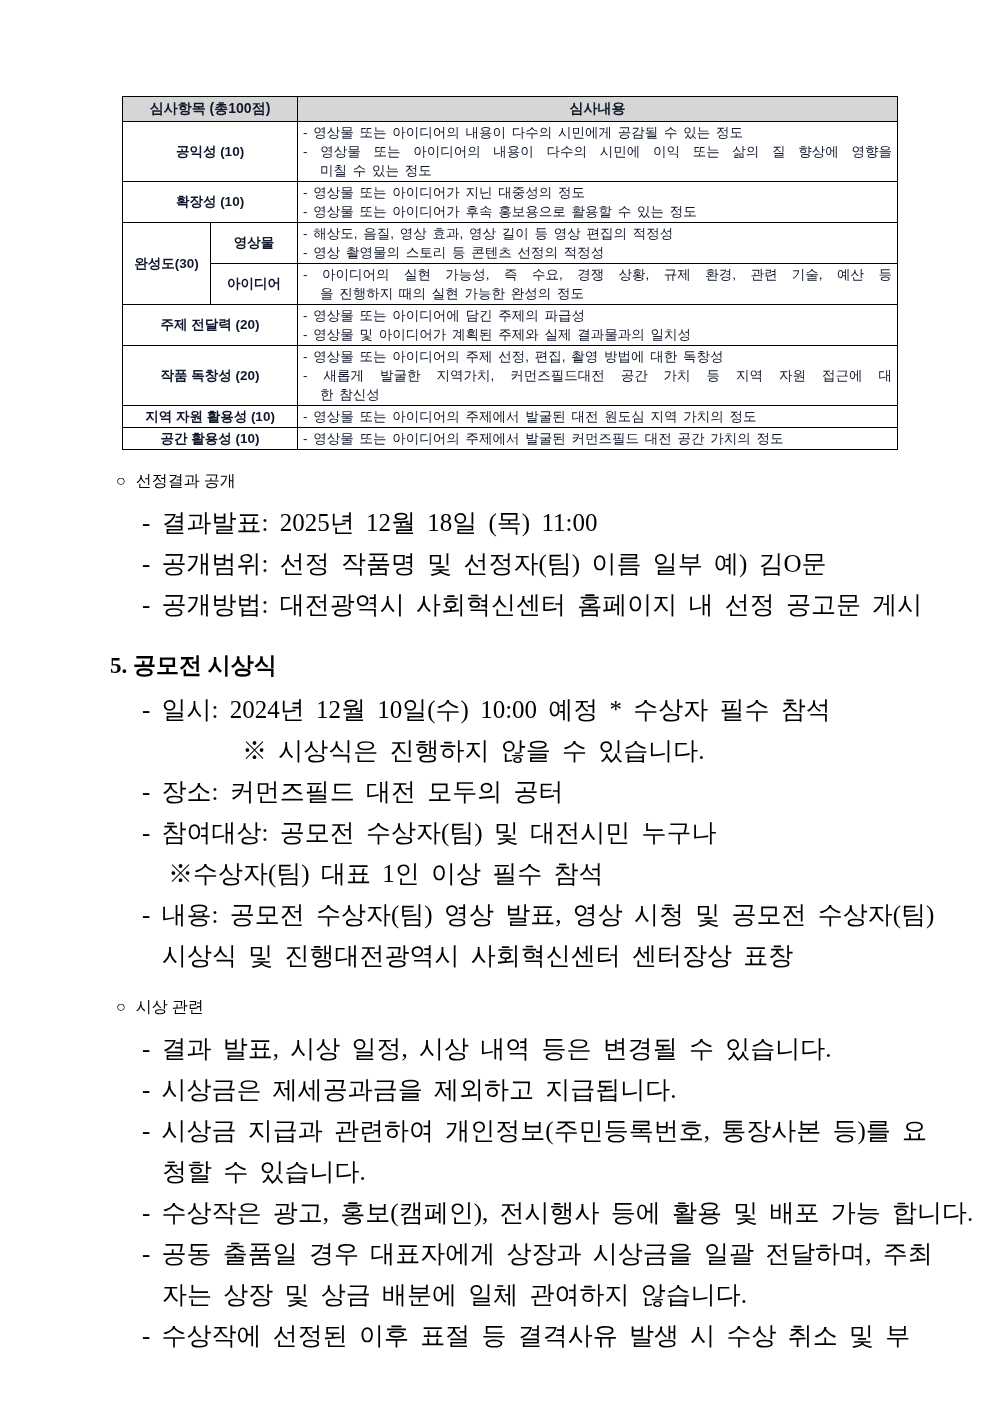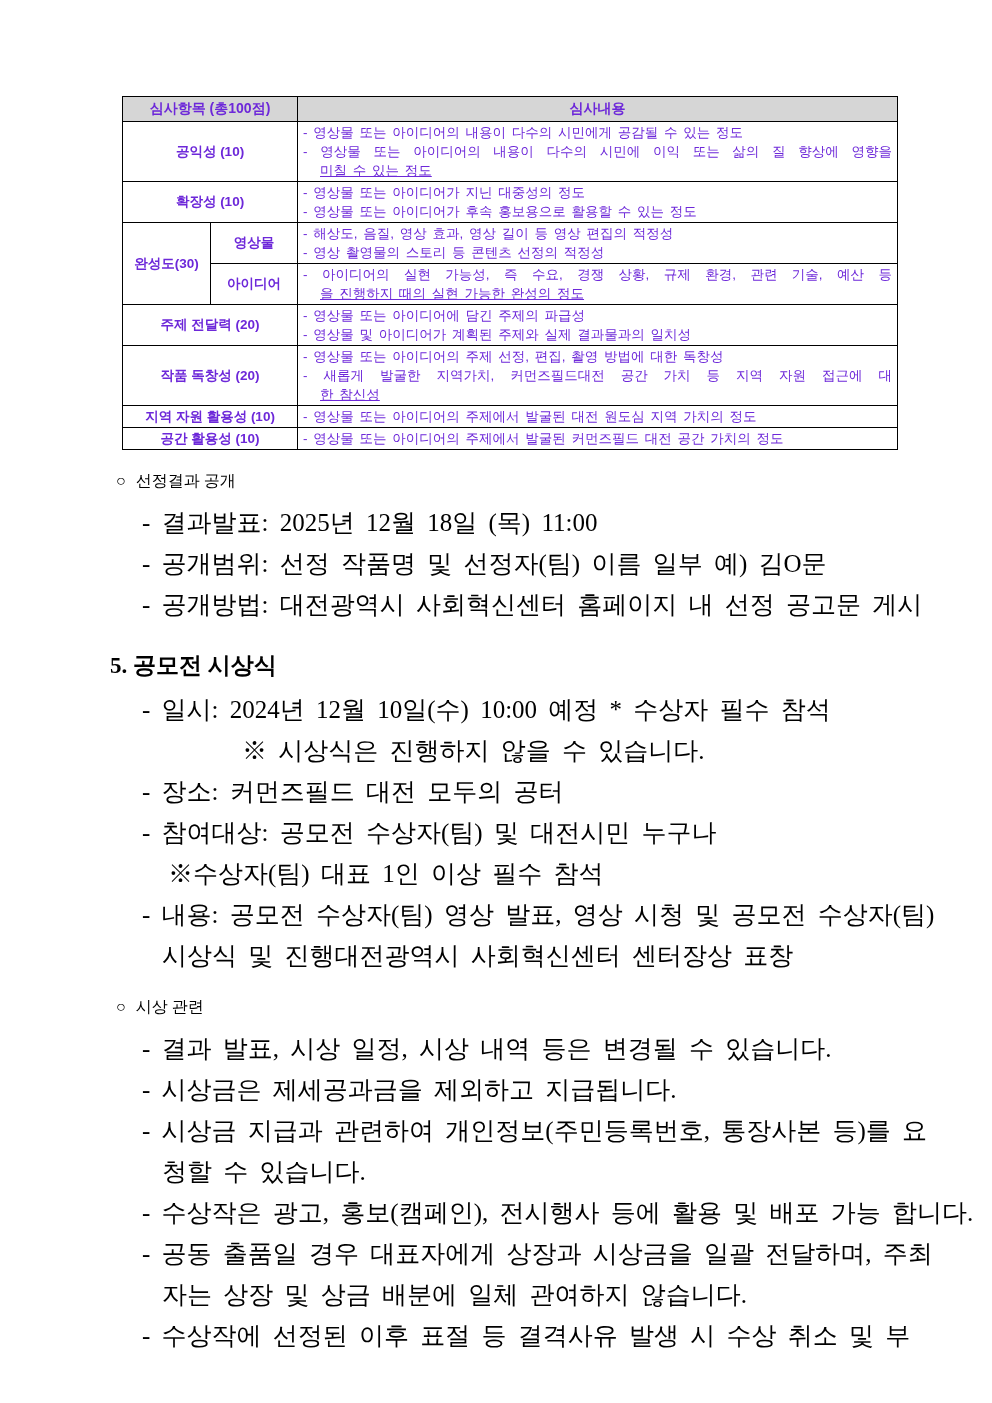--- a/index.html
+++ b/index.html
@@ -7,30 +7,30 @@
     width:992px; height:1403px; background:#ffffff; position:relative;
     box-sizing:border-box; padding:96px 94px 0 122px;
     font-family:"Liberation Serif","DejaVu Serif",serif; color:#000;
     margin:0 auto; overflow:hidden;
   }
 
   
   table.criteria {
     border-collapse:collapse; width:776px; table-layout:fixed;
     font-family:"Liberation Sans","DejaVu Sans",sans-serif;
-    font-size:13.5px; color:#6d28d9;
+    font-size:13.5px; color:#0f172a;
   }
   table.criteria td { border:1.5px solid #000; padding:1px 5px; vertical-align:middle; }
   table.criteria td.lbl { font-weight:bold; text-align:center; padding:1px 2px; }
   table.criteria tr.hdr td {
     background:#d6d6d6; font-weight:bold; text-align:center;
     font-size:14px; height:24px; padding:0 2px;
   }
   .cline { line-height:19px; word-spacing:2px; }
-  .cline.cont { padding-left:17px;text-decoration:underline; }
+  .cline.cont { padding-left:17px; }
   .cline.j { text-align-last:justify; }
 
   
   .osec { font-size:16px; line-height:30px; margin-top:16px; margin-left:-6px; }
   .osec .obullet { margin-right:10px; }
   .heading { font-size:23px; font-weight:bold; line-height:34px; margin-top:24px; margin-left:-12px; }
   .bline {
     font-size:25px; line-height:41px; height:41px; white-space:nowrap;
     padding-left:20px; word-spacing:5px;
   }

